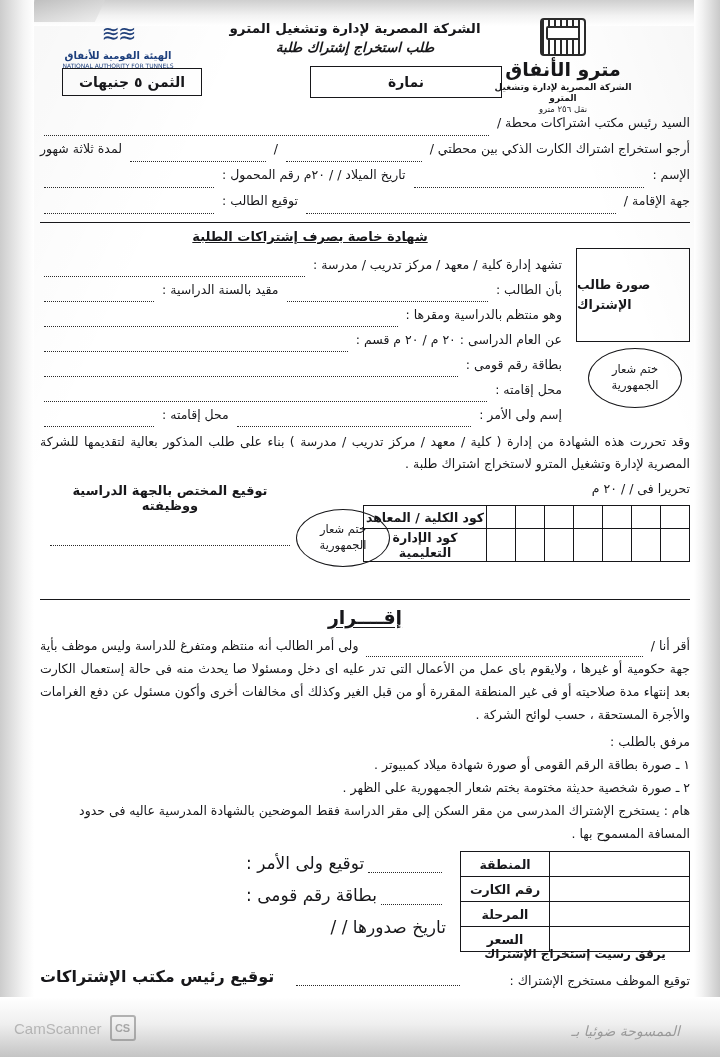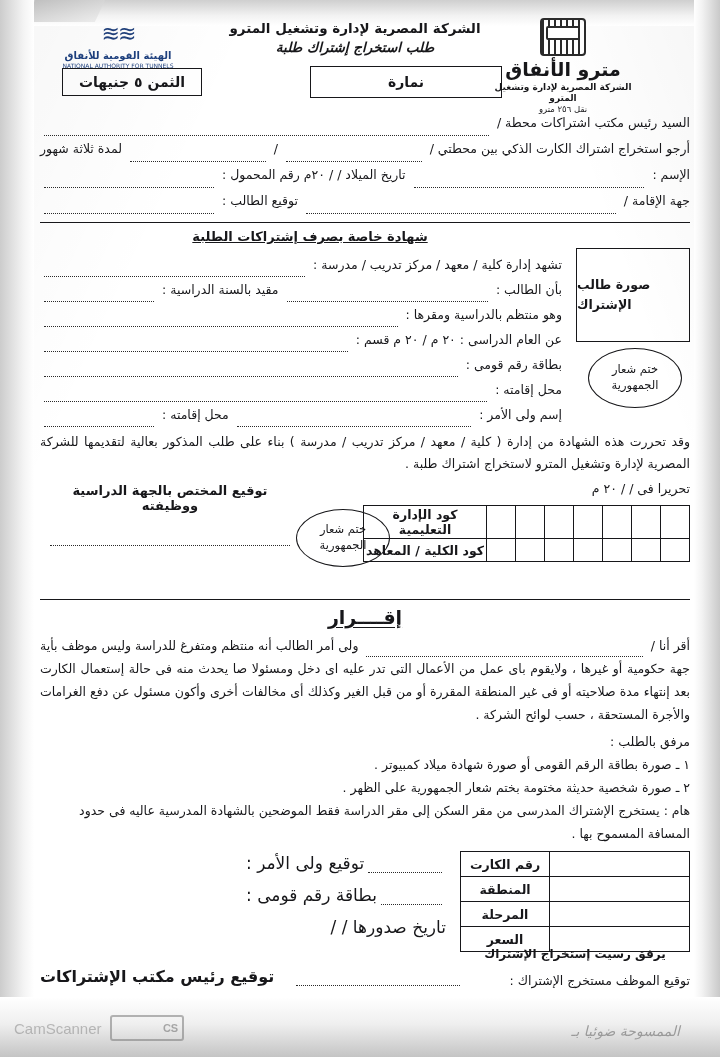--- a/index.html
+++ b/index.html
@@ -184,21 +184,20 @@
   
   .cs{
     position:absolute;left:14px;bottom:16px;display:flex;align-items:center;gap:8px;
     opacity:.55;
   }
   .cs .ico{
     width:22px;height:22px;border:2px solid #7a7a7a;border-radius:3px;
     color:#6d6d6d;font-size:11px;font-weight:bold;
     display:flex;align-items:center;justify-content:center;
     font-family:"Liberation Sans", sans-serif;
-    padding-left:48px;
   }
   .cs .t{font-size:15px;color:#8a8a8a;font-family:"Liberation Sans", sans-serif;}
   .cs-ar{
     position:absolute;right:40px;bottom:18px;font-size:14px;color:#9a9a9a;font-style:italic;
   }
   .sm{font-size:11.5px;}
 </style>
 </head>
 <body>
 
@@ -317,31 +316,31 @@
       <table class="codes">
         <tbody>
             <tr>
           <td></td>
           <td></td>
           <td></td>
           <td></td>
           <td></td>
           <td></td>
           <td></td>
+          <td class="head">كود الكلية / المعاهد</td>
+        </tr>
+        <tr>
+          <td></td>
+          <td></td>
+          <td></td>
+          <td></td>
+          <td></td>
+          <td></td>
+          <td></td>
           <td class="head">كود الإدارة التعليمية</td>
-        </tr>
-        <tr>
-          <td></td>
-          <td></td>
-          <td></td>
-          <td></td>
-          <td></td>
-          <td></td>
-          <td></td>
-          <td class="head">كود الكلية / المعاهد</td>
         </tr>
       </tbody>
         </table>
 
       <div class="seal2">ختم شعار الجمهورية</div>
 
       <div class="sig-study">
         <div>توقيع المختص بالجهة الدراسية ووظيفته</div>
         <div class="line"></div>
       </div>
@@ -367,25 +366,25 @@
       <div>١ ـ صورة بطاقة الرقم القومى أو صورة شهادة ميلاد كمبيوتر .</div>
       <div>٢ ـ صورة شخصية حديثة مختومة بختم شعار الجمهورية على الظهر .</div>
       <div>هام : يستخرج الإشتراك المدرسى من مقر السكن إلى مقر الدراسة فقط الموضحين بالشهادة المدرسية عاليه فى حدود المسافة المسموح بها .</div>
     </div>
 
     <div class="bottom">
       <table class="card-tbl">
         <tbody>
             <tr>
           <td></td>
+          <td class="h">المنطقة</td>
+        </tr>
+        <tr>
+          <td></td>
           <td class="h">رقم الكارت</td>
-        </tr>
-        <tr>
-          <td></td>
-          <td class="h">المنطقة</td>
         </tr>
         <tr>
           <td></td>
           <td class="h">المرحلة</td>
         </tr>
         <tr>
           <td></td>
           <td class="h">السعر</td>
         </tr>
       </tbody>

